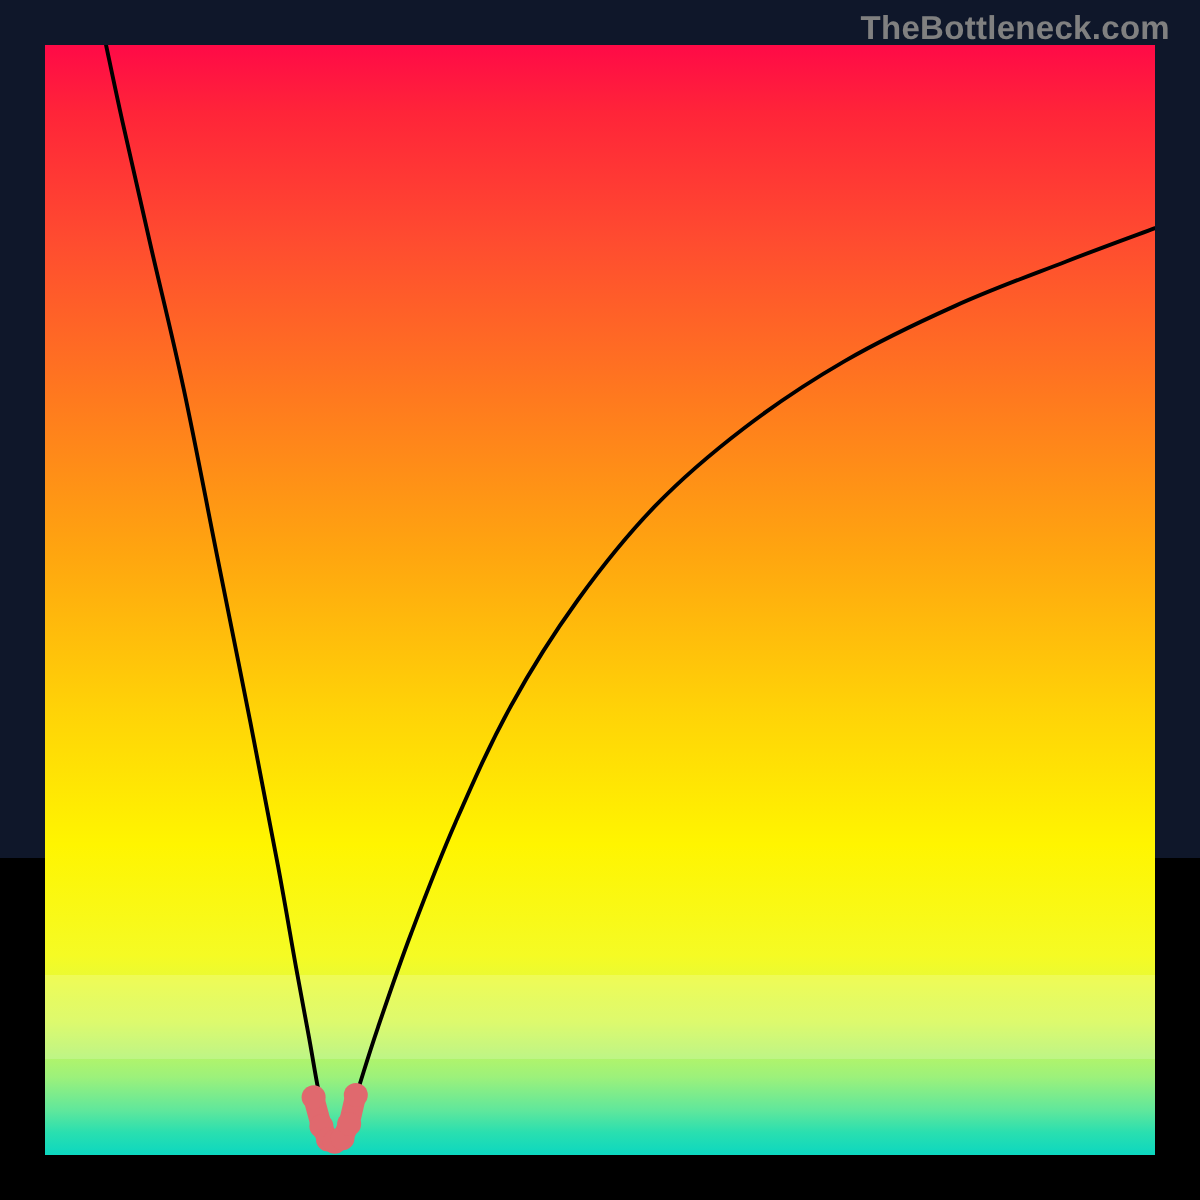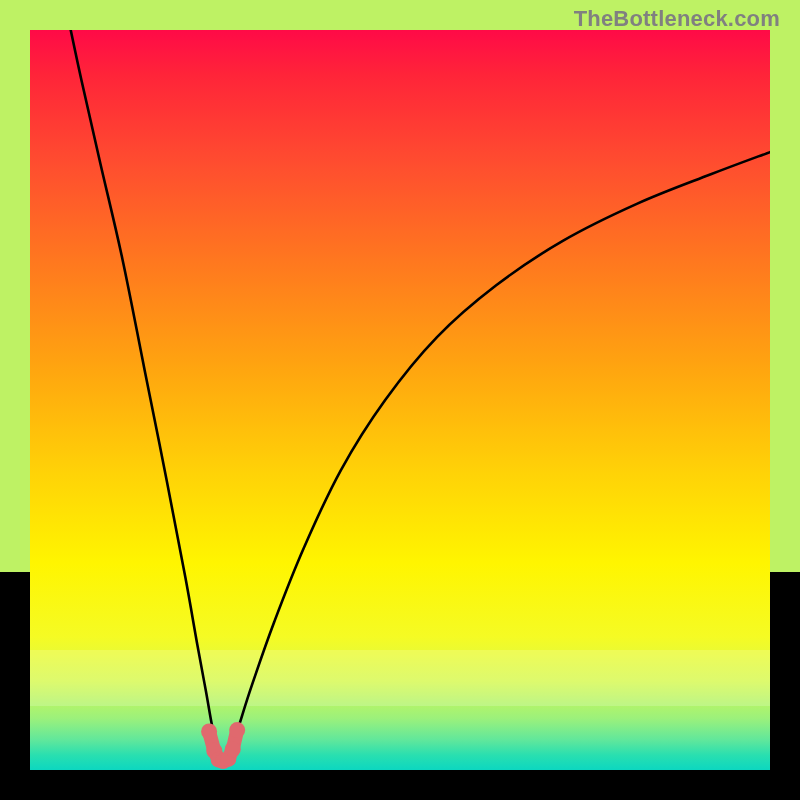--- a/index.html
+++ b/index.html
@@ -7,21 +7,21 @@
     padding: 0;
     width: 800px;
     height: 800px;
     background: #000000;
     overflow: hidden;
   }
   .stage {
     position: relative;
     width: 800px;
     height: 572px;
-    background: #bef264;
+    background: #0f172a;
   }
   .plot-area {
     position: absolute;
     left: 30px;
     top: 30px;
     width: 740px;
     height: 740px;
     
     background: linear-gradient(
       to bottom,

